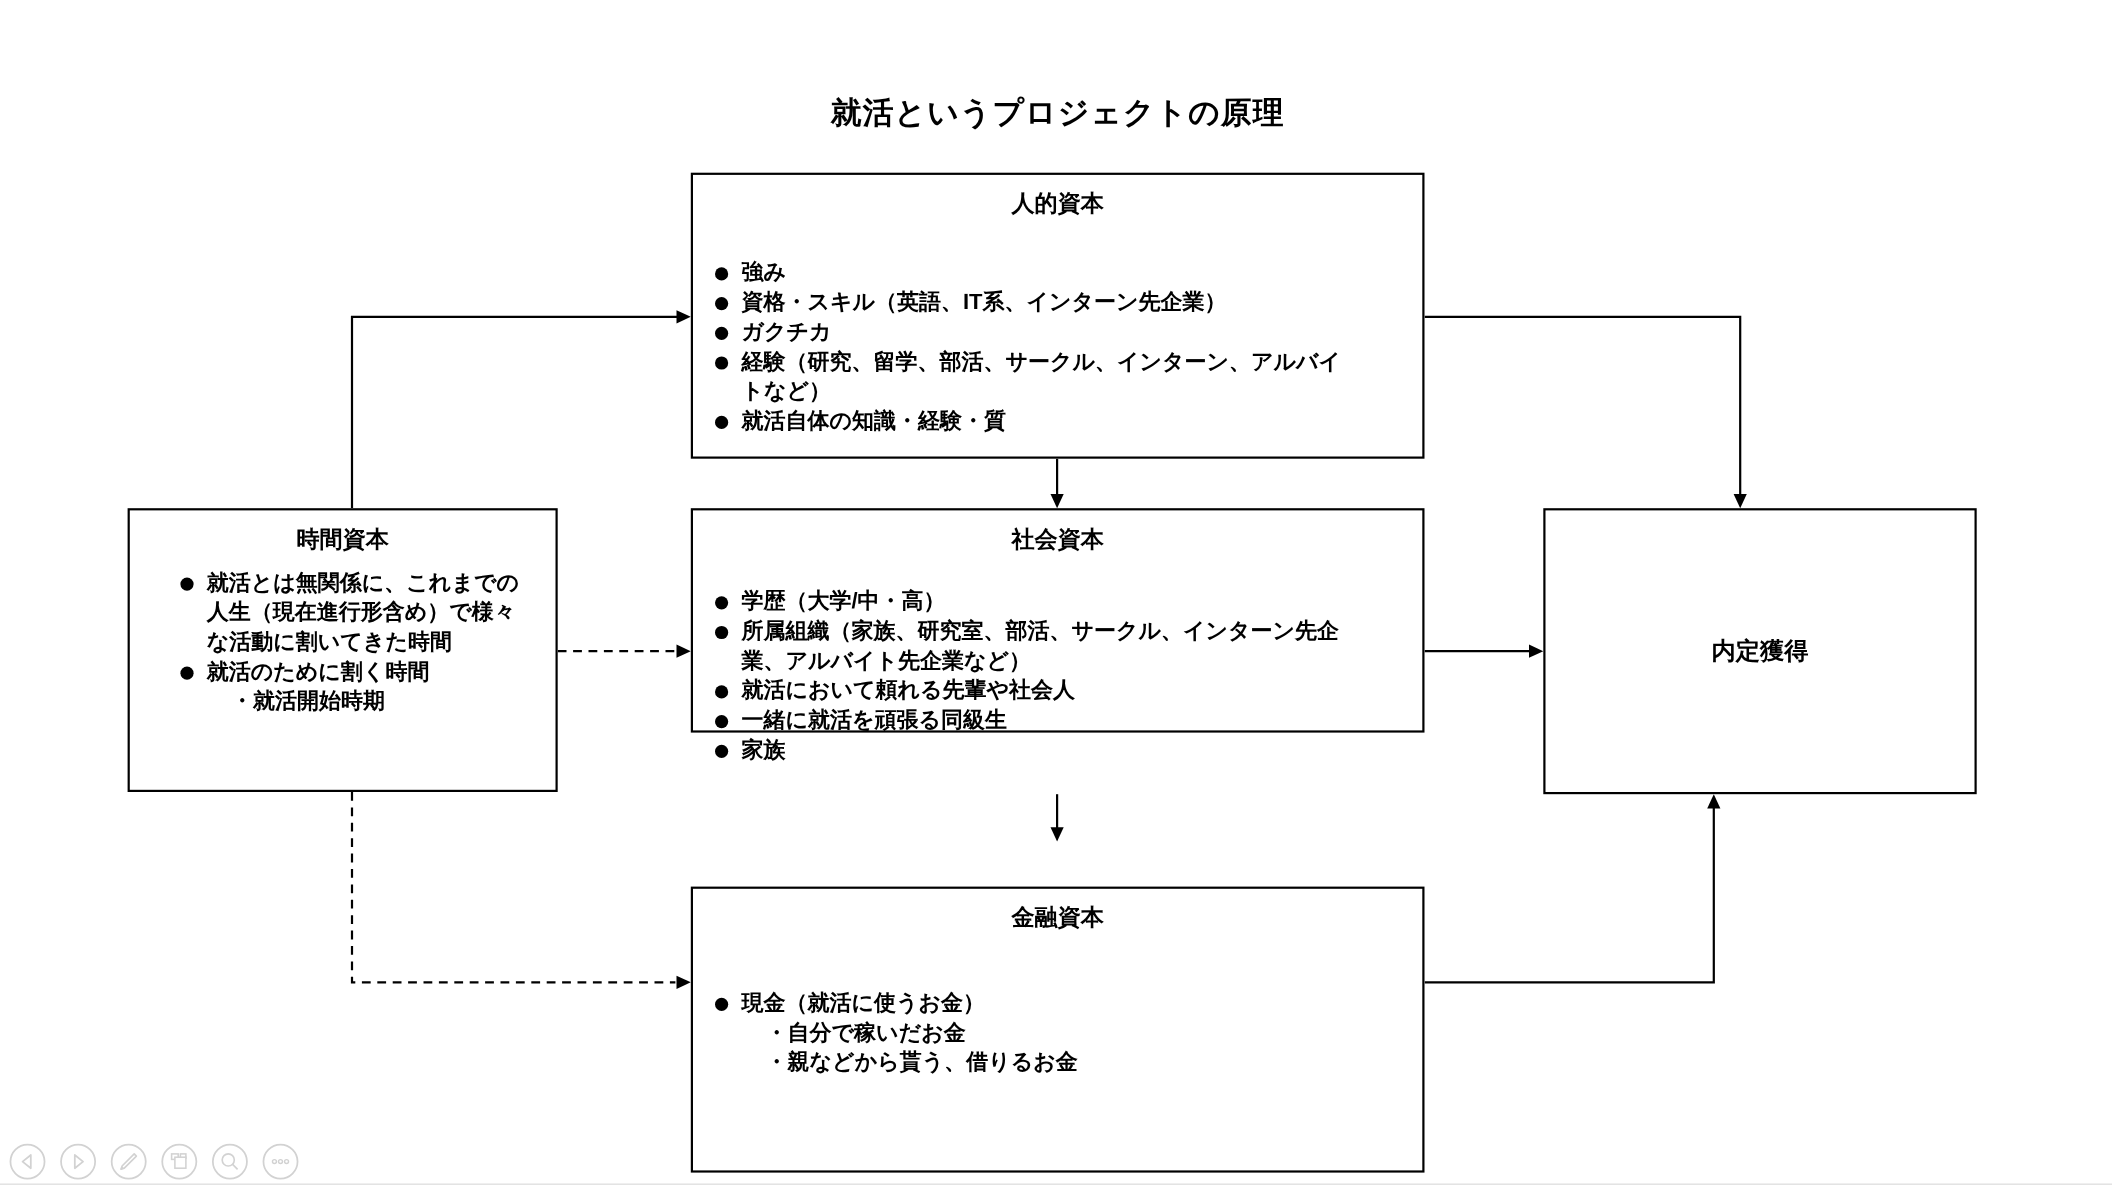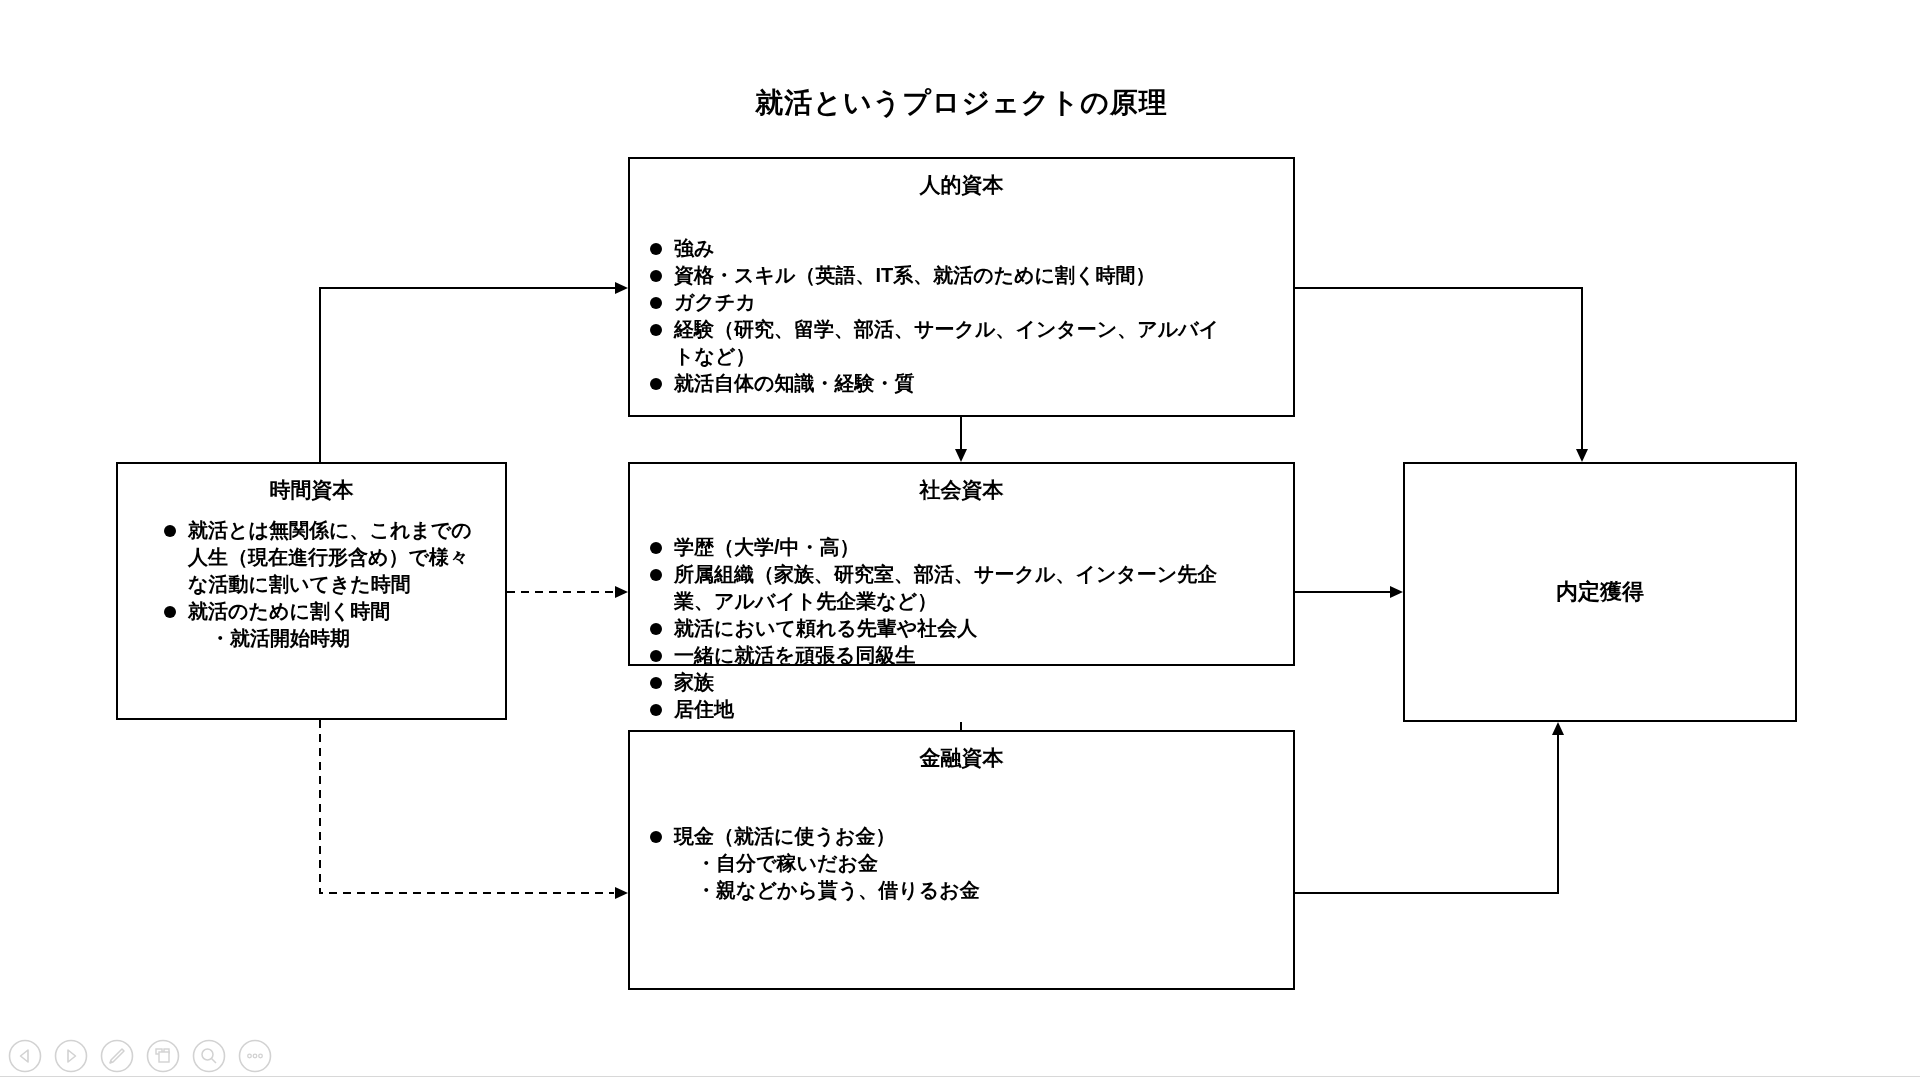--- a/index.html
+++ b/index.html
@@ -6,21 +6,21 @@
   body{font-family:"Liberation Sans","DejaVu Sans",sans-serif;color:#000;}
   .stage{position:absolute;left:0;top:0;width:1920px;height:1080px;background:#fff;}
   .diagram-title{position:absolute;left:628px;top:84px;width:667px;text-align:center;
     font-size:28px;font-weight:bold;letter-spacing:1px;}
   svg.connectors{position:absolute;left:0;top:0;width:1920px;height:1080px;}
   .box{position:absolute;border:2px solid #000;background:#fff;box-sizing:border-box;}
   .box-title{padding-top:12px;text-align:center;font-size:21px;font-weight:bold;}
   .box.human{left:628px;top:157px;width:667px;height:260px;}
   .box.time{left:116px;top:462px;width:391px;height:258px;}
   .box.social{left:628px;top:462px;width:667px;height:204px;}
-  .box.financial{left:628px;top:730px;width:667px;height:260px;}
+  .box.financial{left:628px;top:806px;width:667px;height:260px;}
   .box.goal{left:1403px;top:462px;width:394px;height:260px;display:flex;align-items:center;justify-content:center;}
   .goal-label{font-size:22px;font-weight:bold;}
   ul.list{list-style:none;margin:0;padding:0 55px 0 14px;font-size:20px;font-weight:bold;line-height:27px;}
   .box.human ul.list{margin-top:36px;}
   .box.social ul.list{margin-top:30px;}
   .box.financial ul.list{margin-top:51px;}
   .box.time ul.list{margin-top:13px;padding-right:30px;padding-left:40px;}
   ul.list li{position:relative;padding-left:30px;}
   ul.list li::before{content:"";position:absolute;left:6px;top:8px;width:12px;height:12px;
     border-radius:50%;background:#000;}
@@ -68,21 +68,21 @@
       <polygon points="1558,722 1552,735 1564,735"></polygon>
       <polygon points="628,592 615,586 615,598"></polygon>
       <polygon points="628,893 615,887 615,899"></polygon>
     </g>
   </svg>
 
   <div class="box human">
     <div class="box-title">人的資本</div>
     <ul class="list">
       <li>強み</li>
-      <li>資格・スキル（英語、IT系、就活のために割く時間）</li>
+      <li>資格・スキル（英語、IT系、インターン先企業）</li>
       <li>ガクチカ</li>
       <li>経験（研究、留学、部活、サークル、インターン、アルバイトなど）</li>
       <li>就活自体の知識・経験・質</li>
     </ul>
   </div>
 
   <div class="box time">
     <div class="box-title">時間資本</div>
     <ul class="list">
       <li>就活とは無関係に、これまでの人生（現在進行形含め）で様々な活動に割いてきた時間</li>
@@ -92,21 +92,20 @@
   </div>
 
   <div class="box social">
     <div class="box-title">社会資本</div>
     <ul class="list">
       <li>学歴（大学/中・高）</li>
       <li>所属組織（家族、研究室、部活、サークル、インターン先企業、アルバイト先企業など）</li>
       <li>就活において頼れる先輩や社会人</li>
       <li>一緒に就活を頑張る同級生</li>
       <li>家族</li>
-      <li>居住地</li>
     </ul>
   </div>
 
   <div class="box financial">
     <div class="box-title">金融資本</div>
     <ul class="list">
       <li>現金（就活に使うお金）</li>
       <li class="sub">・自分で稼いだお金</li>
       <li class="sub">・親などから貰う、借りるお金</li>
     </ul>

